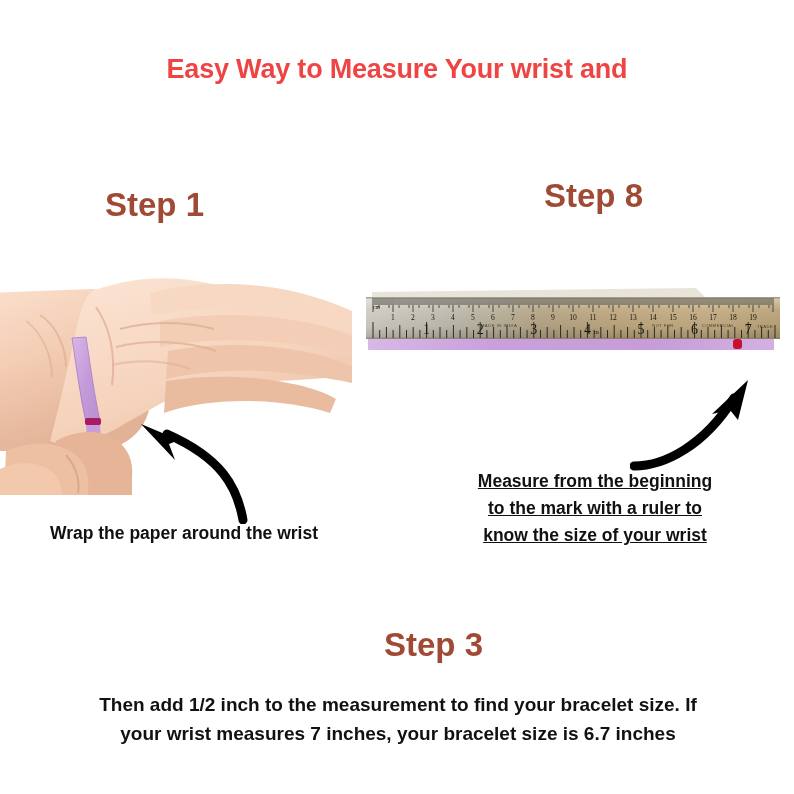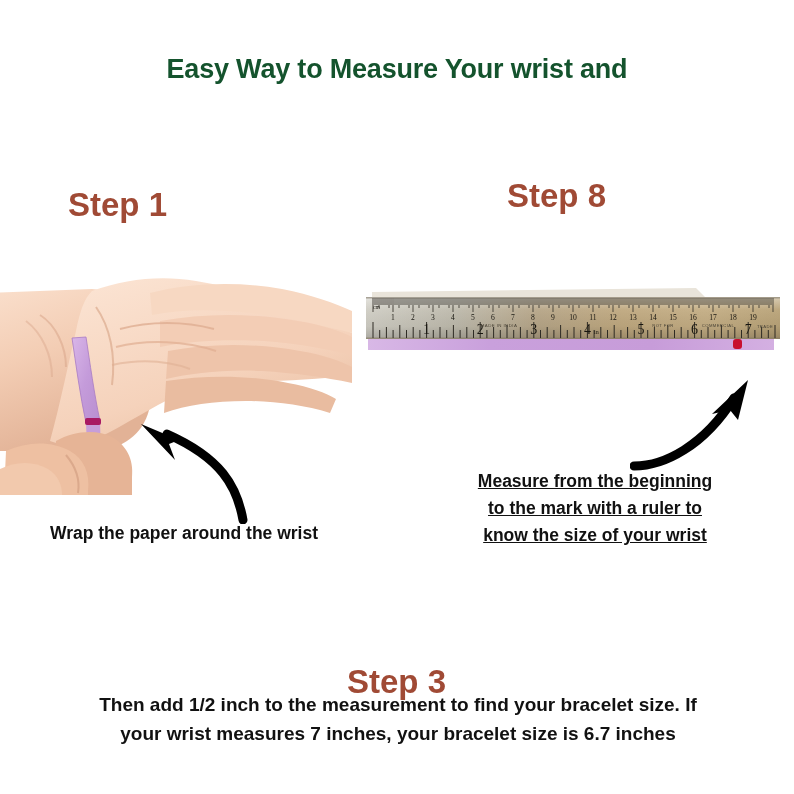--- a/index.html
+++ b/index.html
@@ -18,39 +18,40 @@
     overflow: hidden;
   }
 
   
   .title {
     position: absolute;
     left: 0;
     top: 50px;
     width: 794px;
     text-align: center;
-    color: #14532d;
+    color: #ef4444;
     font-weight: bold;
     font-size: 27px;
     line-height: 38px;
     letter-spacing: -0.2px;
   }
 
   
   .step-heading {
     position: absolute;
     color: #a04a35;
     font-weight: bold;
     font-size: 33px;
     line-height: 38px;
     white-space: nowrap;
+    margin-left: 37px;
   }
   #step1-heading { left: 68px;  top: 186px; }
   #step2-heading { left: 507px; top: 177px; }
-  #step3-heading { left: 347px; top: 663px; }
+  #step3-heading { left: 347px; top: 626px; }
 
   
   .caption {
     position: absolute;
     text-align: center;
     color: #111111;
     font-weight: bold;
     font-size: 17.5px;
     line-height: 27px;
   }

